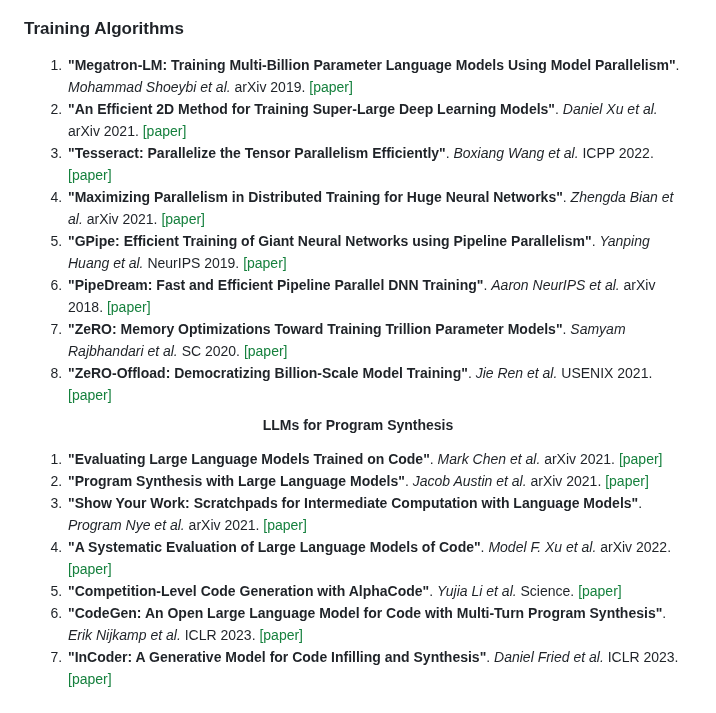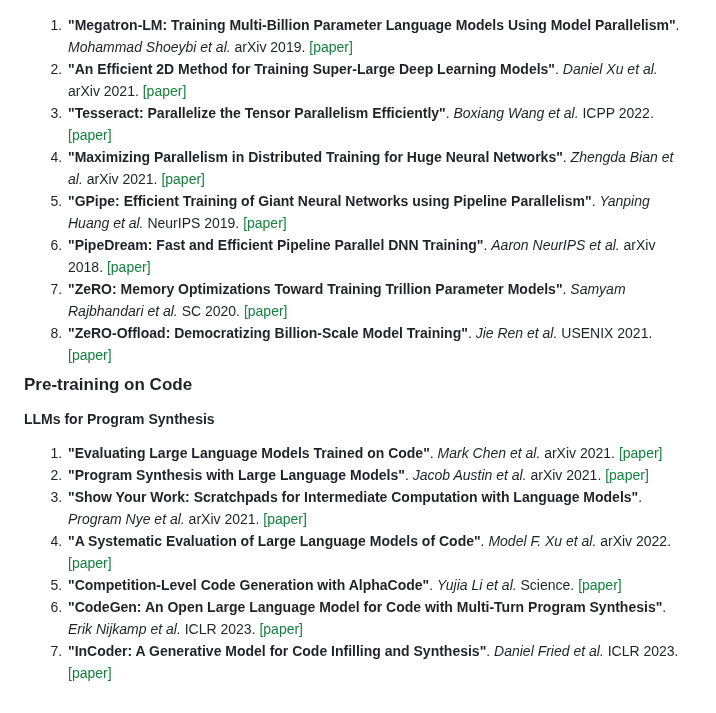--- a/index.html
+++ b/index.html
@@ -23,50 +23,51 @@
     margin: 8px 0 14px 0;
     color: #1f2328;
   }
   h3[data-name="section-heading"]:first-child { margin-top: 4px; }
   h4[data-name="subsection-heading"] {
     font-size: 14px;
     font-weight: 700;
     line-height: 1.3;
     margin: 10px 0 14px 0;
     color: #1f2328;
+    text-align: center;
   }
   ol[data-name="paper-list"] {
     margin: 0;
     padding-left: 42px;
     list-style: decimal;
   }
   li[data-name="paper-item"] { margin: 0; padding-left: 2px; }
   strong[data-name="paper-title"] { font-weight: 700; }
   em[data-name="paper-authors"] { font-style: italic; text-align: right; }
   a[data-name="paper-link"] {
     color: #15803d;
     text-decoration: none;
     cursor: pointer;
   }
 </style>
 </head>
 <body>
 
 <main id="content" data-name="readme-content">
+    <h3 data-name="section-heading">Training Algorithms</h3>
     <ol data-name="paper-list">
       <li data-name="paper-item"><strong data-name="paper-title">"Megatron-LM: Training Multi-Billion Parameter Language Models Using Model Parallelism"</strong><span data-name="punctuation-after-title">. </span><em data-name="paper-authors">Mohammad Shoeybi et al.</em> <span data-name="paper-venue">arXiv 2019.</span> <a data-name="paper-link" href="#">[paper]</a></li>
       <li data-name="paper-item"><strong data-name="paper-title">"An Efficient 2D Method for Training Super-Large Deep Learning Models"</strong><span data-name="punctuation-after-title">. </span><em data-name="paper-authors">Daniel Xu et al.</em> <span data-name="paper-venue">arXiv 2021.</span> <a data-name="paper-link" href="#">[paper]</a></li>
       <li data-name="paper-item"><strong data-name="paper-title">"Tesseract: Parallelize the Tensor Parallelism Efficiently"</strong><span data-name="punctuation-after-title">. </span><em data-name="paper-authors">Boxiang Wang et al.</em> <span data-name="paper-venue">ICPP 2022.</span> <a data-name="paper-link" href="#">[paper]</a></li>
       <li data-name="paper-item"><strong data-name="paper-title">"Maximizing Parallelism in Distributed Training for Huge Neural Networks"</strong><span data-name="punctuation-after-title">. </span><em data-name="paper-authors">Zhengda Bian et al.</em> <span data-name="paper-venue">arXiv 2021.</span> <a data-name="paper-link" href="#">[paper]</a></li>
       <li data-name="paper-item"><strong data-name="paper-title">"GPipe: Efficient Training of Giant Neural Networks using Pipeline Parallelism"</strong><span data-name="punctuation-after-title">. </span><em data-name="paper-authors">Yanping Huang et al.</em> <span data-name="paper-venue">NeurIPS 2019.</span> <a data-name="paper-link" href="#">[paper]</a></li>
       <li data-name="paper-item"><strong data-name="paper-title">"PipeDream: Fast and Efficient Pipeline Parallel DNN Training"</strong><span data-name="punctuation-after-title">. </span><em data-name="paper-authors">Aaron NeurIPS et al.</em> <span data-name="paper-venue">arXiv 2018.</span> <a data-name="paper-link" href="#">[paper]</a></li>
       <li data-name="paper-item"><strong data-name="paper-title">"ZeRO: Memory Optimizations Toward Training Trillion Parameter Models"</strong><span data-name="punctuation-after-title">. </span><em data-name="paper-authors">Samyam Rajbhandari et al.</em> <span data-name="paper-venue">SC 2020.</span> <a data-name="paper-link" href="#">[paper]</a></li>
       <li data-name="paper-item"><strong data-name="paper-title">"ZeRO-Offload: Democratizing Billion-Scale Model Training"</strong><span data-name="punctuation-after-title">. </span><em data-name="paper-authors">Jie Ren et al.</em> <span data-name="paper-venue">USENIX 2021.</span> <a data-name="paper-link" href="#">[paper]</a></li>
     </ol>
-    <h3 data-name="section-heading">Pre-training on Code</h3>
     <h4 data-name="subsection-heading">LLMs for Program Synthesis</h4>
     <ol data-name="paper-list">
       <li data-name="paper-item"><strong data-name="paper-title">"Evaluating Large Language Models Trained on Code"</strong><span data-name="punctuation-after-title">. </span><em data-name="paper-authors">Mark Chen et al.</em> <span data-name="paper-venue">arXiv 2021.</span> <a data-name="paper-link" href="#">[paper]</a></li>
       <li data-name="paper-item"><strong data-name="paper-title">"Program Synthesis with Large Language Models"</strong><span data-name="punctuation-after-title">. </span><em data-name="paper-authors">Jacob Austin et al.</em> <span data-name="paper-venue">arXiv 2021.</span> <a data-name="paper-link" href="#">[paper]</a></li>
       <li data-name="paper-item"><strong data-name="paper-title">"Show Your Work: Scratchpads for Intermediate Computation with Language Models"</strong><span data-name="punctuation-after-title">. </span><em data-name="paper-authors">Program Nye et al.</em> <span data-name="paper-venue">arXiv 2021.</span> <a data-name="paper-link" href="#">[paper]</a></li>
       <li data-name="paper-item"><strong data-name="paper-title">"A Systematic Evaluation of Large Language Models of Code"</strong><span data-name="punctuation-after-title">. </span><em data-name="paper-authors">Model F. Xu et al.</em> <span data-name="paper-venue">arXiv 2022.</span> <a data-name="paper-link" href="#">[paper]</a></li>
       <li data-name="paper-item"><strong data-name="paper-title">"Competition-Level Code Generation with AlphaCode"</strong><span data-name="punctuation-after-title">. </span><em data-name="paper-authors">Yujia Li et al.</em> <span data-name="paper-venue">Science.</span> <a data-name="paper-link" href="#">[paper]</a></li>
       <li data-name="paper-item"><strong data-name="paper-title">"CodeGen: An Open Large Language Model for Code with Multi-Turn Program Synthesis"</strong><span data-name="punctuation-after-title">. </span><em data-name="paper-authors">Erik Nijkamp et al.</em> <span data-name="paper-venue">ICLR 2023.</span> <a data-name="paper-link" href="#">[paper]</a></li>
       <li data-name="paper-item"><strong data-name="paper-title">"InCoder: A Generative Model for Code Infilling and Synthesis"</strong><span data-name="punctuation-after-title">. </span><em data-name="paper-authors">Daniel Fried et al.</em> <span data-name="paper-venue">ICLR 2023.</span> <a data-name="paper-link" href="#">[paper]</a></li>
     </ol>

